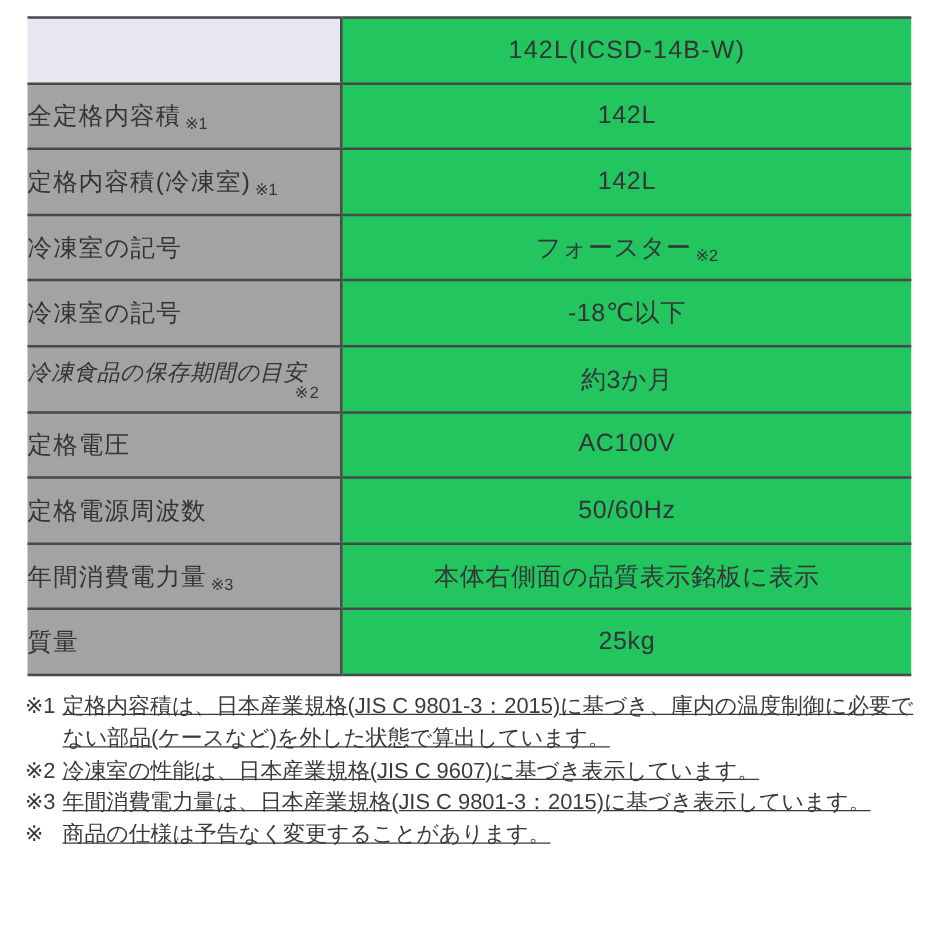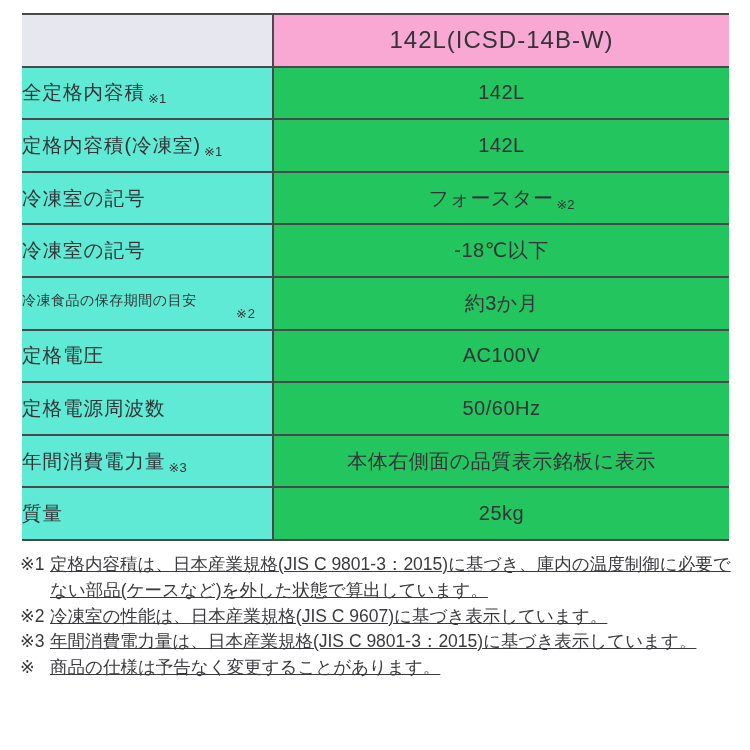--- a/index.html
+++ b/index.html
@@ -30,49 +30,50 @@
   }
   table.spec-table th,
   table.spec-table td {
     border-top: 2px solid #48484d;
     border-bottom: 2px solid #48484d;
     vertical-align: middle;
     font-weight: normal;
     padding: 0;
   }
   .label-cell {
-    background: #5eead4;
+    background: #a3a3a3;
     text-align: left;
     padding-left: 11px;
     font-size: 19.5px;
     letter-spacing: 1px;
   }
   .value-cell {
     background: #22c55e;
     border-left: 2px solid #48484d;
     text-align: center;
     font-size: 20px;
     letter-spacing: 0.5px;
   }
   thead .label-cell { background: #e7e7ef; }
   thead .value-cell {
-    background: #f9a8d4;
-    font-size: 24px;
+    background: #22c55e;
+    font-size: 20px;
     letter-spacing: 1px;
   }
   .note {
     font-size: 13px;
     position: relative;
     top: 4px;
     margin-left: 3px;
     letter-spacing: 0;
   }
   .label-cell.small .main-label {
-    font-size: 14px;
+    font-size: 18px;
     letter-spacing: 0.5px;
+    font-style: italic;
   }
   .note-below {
     display: block;
     text-align: right;
     font-size: 13px;
     line-height: 13px;
     padding-right: 16px;
     margin-top: -3px;
   }
   .footnotes {

